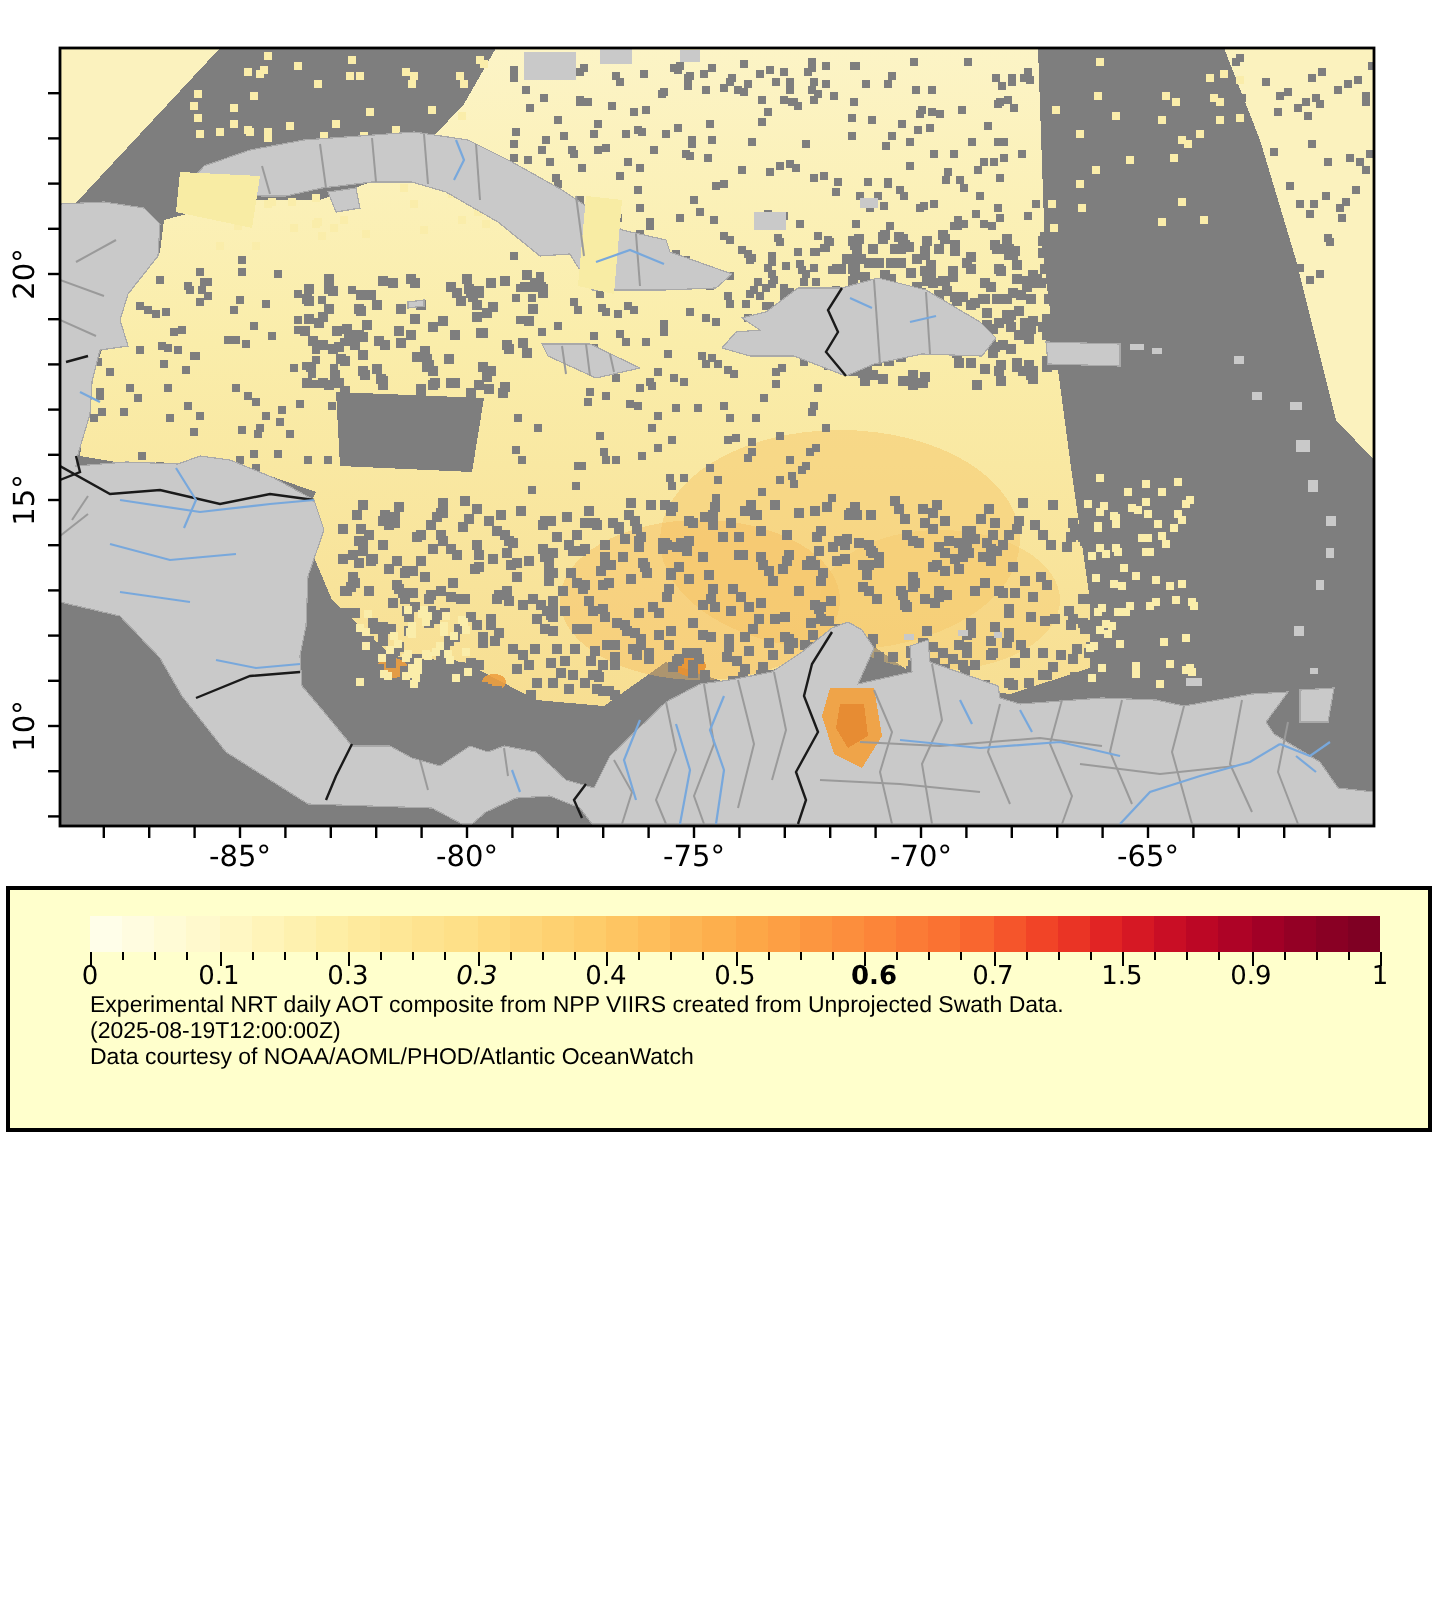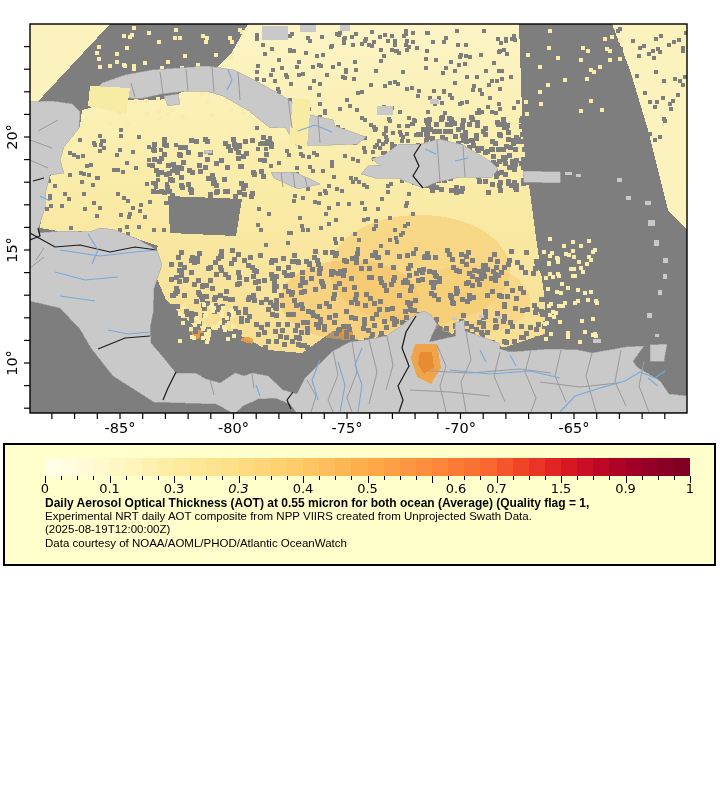--- a/index.html
+++ b/index.html
@@ -2027,26 +2027,25 @@
         <div class="cb-tick" style="left: 668.875px; height: 4px;"></div>
         <div class="cb-tick" style="left: 685px; height: 7px;"></div>
       </div>
     <div id="cbar-labels">
         <div class="cb-label" style="left: 40px;">0</div>
         <div class="cb-label" style="left: 104.5px;">0.1</div>
         <div class="cb-label" style="left: 169px;">0.3</div>
         <div class="cb-label" style="left: 233.5px; font-style: italic;">0.3</div>
         <div class="cb-label" style="left: 298px;">0.4</div>
         <div class="cb-label" style="left: 362.5px;">0.5</div>
-        <div class="cb-label" style="left: 451px;">0.6</div>
+        <div class="cb-label" style="left: 432px; font-weight: bold;">0.6</div>
         <div class="cb-label" style="left: 491.5px;">0.7</div>
         <div class="cb-label" style="left: 556px;">1.5</div>
         <div class="cb-label" style="left: 620.5px;">0.9</div>
         <div class="cb-label" style="left: 685px;">1</div>
       </div>
     <div class="legend-text">
-      <div class="bold">Daily Aerosol Optical Thickness (AOT) at 0.55 micron for both ocean (Average) (Quality flag = 1,</div>
       <div>Experimental NRT daily AOT composite from NPP VIIRS created from Unprojected Swath Data.</div>
       <div>(2025-08-19T12:00:00Z)</div>
       <div>Data courtesy of NOAA/AOML/PHOD/Atlantic OceanWatch</div>
     </div>
   </div>
 </div>
 
 </body></html>

